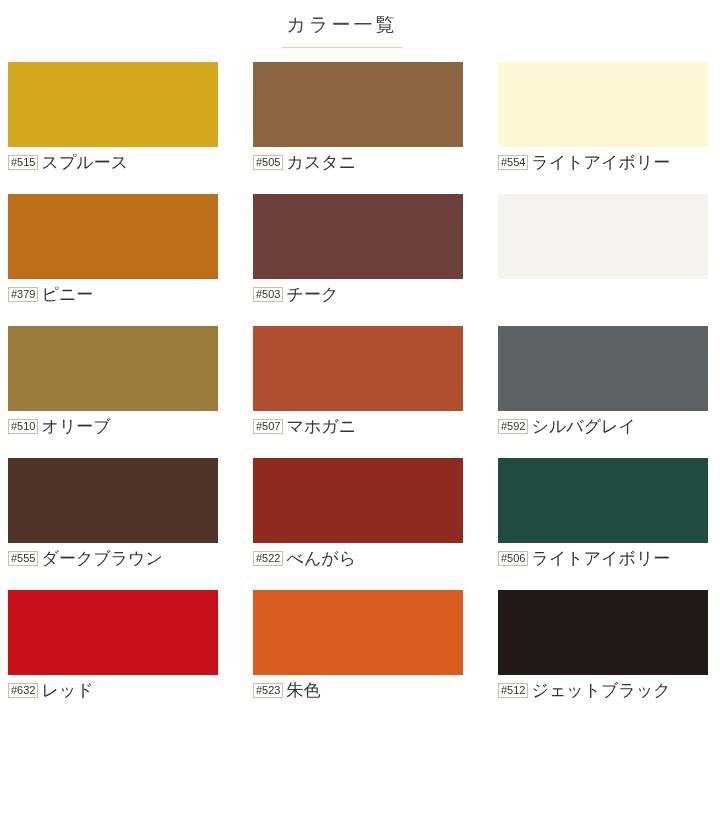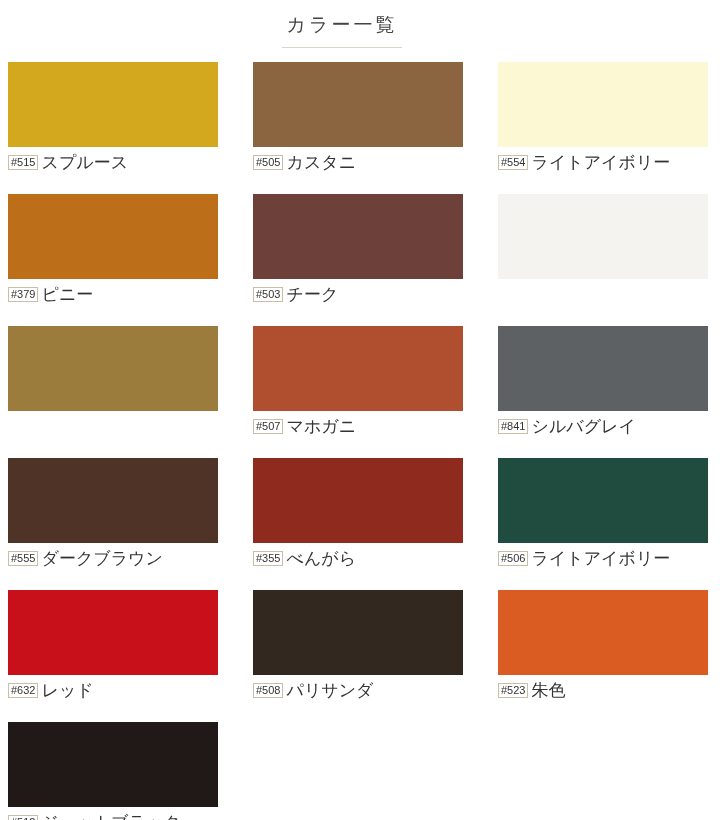--- a/index.html
+++ b/index.html
@@ -121,71 +121,68 @@
         <div class="swatch-label">
           <span class="swatch-code">#503</span>
           <span class="swatch-name">チーク</span>
         </div>
       </div>
       <div class="swatch-cell">
         <div class="swatch-chip" style="background: rgb(244, 243, 239);"></div>
       </div>
       <div class="swatch-cell">
         <div class="swatch-chip" style="background: rgb(156, 124, 60);"></div>
+        <div class="swatch-label">
+          <span class="swatch-code">#510</span>
+          <span class="swatch-name">オリーブ</span>
+        </div>
       </div>
       <div class="swatch-cell">
         <div class="swatch-chip" style="background: rgb(176, 79, 48);"></div>
         <div class="swatch-label">
           <span class="swatch-code">#507</span>
           <span class="swatch-name">マホガニ</span>
         </div>
       </div>
       <div class="swatch-cell">
         <div class="swatch-chip" style="background: rgb(94, 97, 100);"></div>
         <div class="swatch-label">
-          <span class="swatch-code">#841</span>
+          <span class="swatch-code">#592</span>
           <span class="swatch-name">シルバグレイ</span>
         </div>
       </div>
       <div class="swatch-cell">
         <div class="swatch-chip" style="background: rgb(79, 51, 38);"></div>
         <div class="swatch-label">
           <span class="swatch-code">#555</span>
           <span class="swatch-name">ダークブラウン</span>
         </div>
       </div>
       <div class="swatch-cell">
         <div class="swatch-chip" style="background: rgb(142, 42, 30);"></div>
         <div class="swatch-label">
-          <span class="swatch-code">#355</span>
+          <span class="swatch-code">#522</span>
           <span class="swatch-name">べんがら</span>
         </div>
       </div>
       <div class="swatch-cell">
         <div class="swatch-chip" style="background: rgb(31, 76, 62);"></div>
         <div class="swatch-label">
           <span class="swatch-code">#506</span>
           <span class="swatch-name">ライトアイボリー</span>
         </div>
       </div>
       <div class="swatch-cell">
         <div class="swatch-chip" style="background: rgb(200, 16, 26);"></div>
         <div class="swatch-label">
           <span class="swatch-code">#632</span>
           <span class="swatch-name">レッド</span>
         </div>
       </div>
       <div class="swatch-cell">
-        <div class="swatch-chip" style="background: rgb(51, 40, 31);"></div>
-        <div class="swatch-label">
-          <span class="swatch-code">#508</span>
-          <span class="swatch-name">パリサンダ</span>
-        </div>
-      </div>
-      <div class="swatch-cell">
         <div class="swatch-chip" style="background: rgb(219, 92, 34);"></div>
         <div class="swatch-label">
           <span class="swatch-code">#523</span>
           <span class="swatch-name">朱色</span>
         </div>
       </div>
       <div class="swatch-cell">
         <div class="swatch-chip" style="background: rgb(33, 25, 23);"></div>
         <div class="swatch-label">
           <span class="swatch-code">#512</span>

